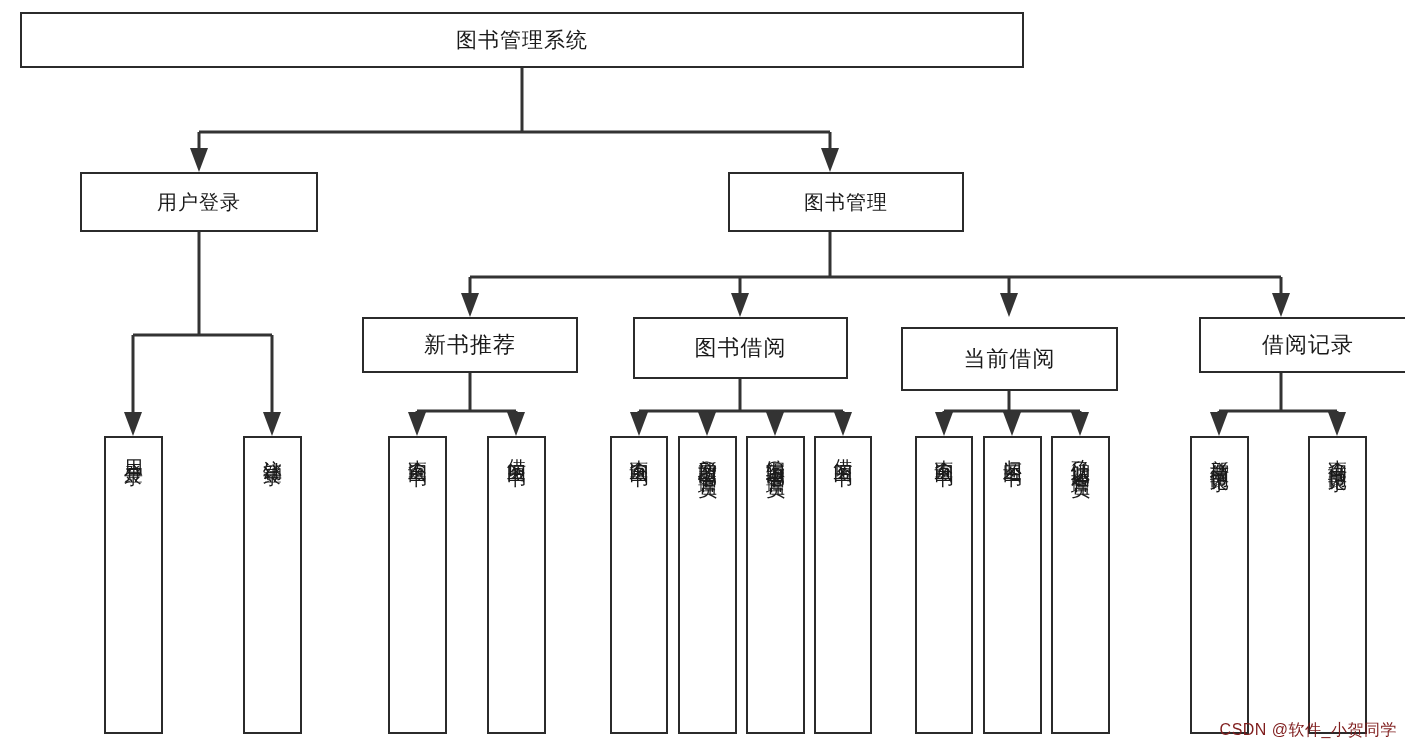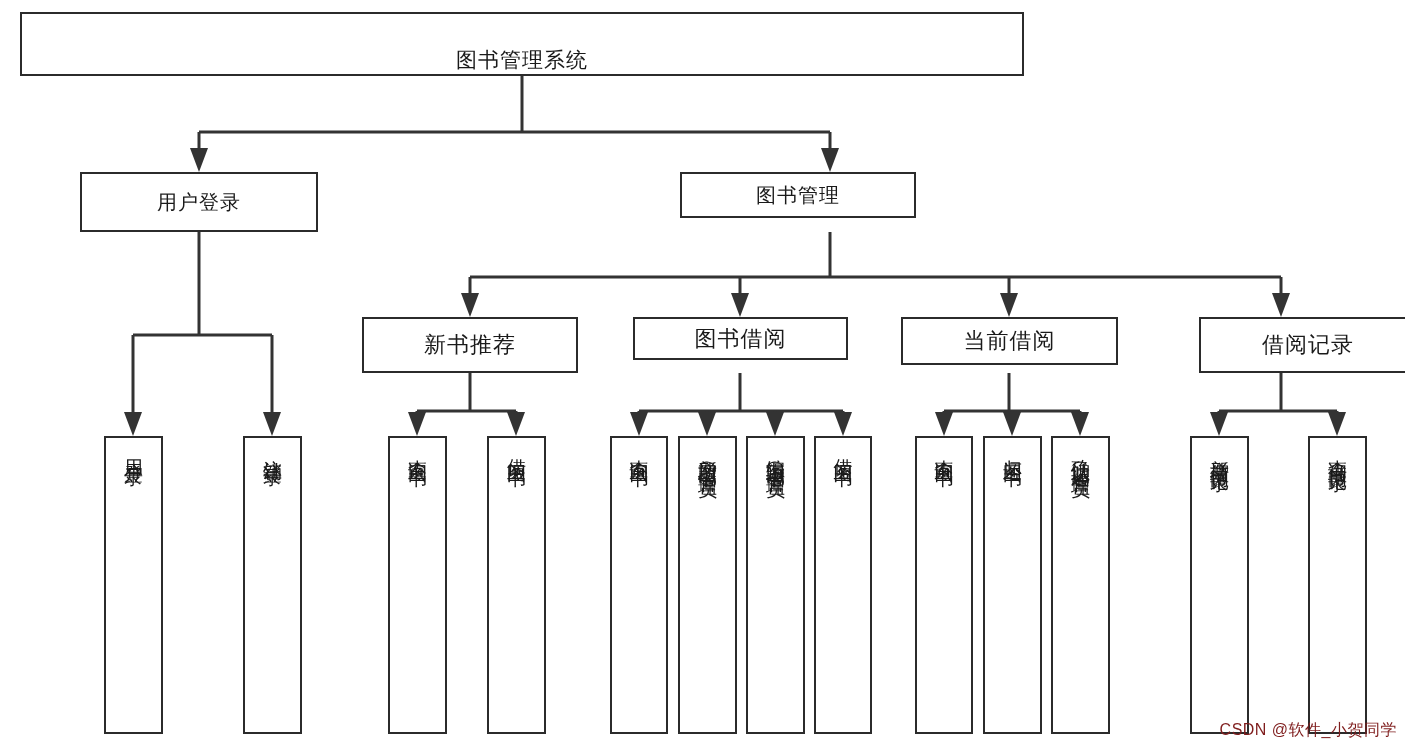--- a/index.html
+++ b/index.html
@@ -123,40 +123,40 @@
         <polygon points="766,412 784,412 775,436"></polygon>
         <polygon points="834,412 852,412 843,436"></polygon>
         <polygon points="935,412 953,412 944,436"></polygon>
         <polygon points="1003,412 1021,412 1012,436"></polygon>
         <polygon points="1071,412 1089,412 1080,436"></polygon>
         <polygon points="1210,412 1228,412 1219,436"></polygon>
         <polygon points="1328,412 1346,412 1337,436"></polygon>
       </g>
   </svg>
 
-  <div class="node-box level0" id="box-root" style="left: 20px; top: 12px; width: 1004px; height: 64px; align-items: flex-end;">
+  <div class="node-box level0" id="box-root" style="left: 20px; top: 12px; width: 1004px; height: 56px;">
     <span class="node-label">图书管理系统</span>
   </div>
 
   <div id="level1-layer">
       <div class="node-box level1" style="left: 80px; top: 172px; width: 238px; height: 60px;">
         <span class="node-label">用户登录</span>
       </div>
-      <div class="node-box level1" style="left: 680px; top: 172px; width: 236px; height: 46px;">
+      <div class="node-box level1" style="left: 728px; top: 172px; width: 236px; height: 60px;">
         <span class="node-label">图书管理</span>
       </div>
     </div>
   <div id="level2-layer">
       <div class="node-box level2" style="left: 362px; top: 317px; width: 216px; height: 56px;">
         <span class="node-label">新书推荐</span>
       </div>
-      <div class="node-box level2" style="left: 633px; top: 317px; width: 215px; height: 43px;">
+      <div class="node-box level2" style="left: 633px; top: 317px; width: 215px; height: 62px;">
         <span class="node-label">图书借阅</span>
       </div>
-      <div class="node-box level2" style="left: 901px; top: 317px; width: 217px; height: 48px;">
+      <div class="node-box level2" style="left: 901px; top: 327px; width: 217px; height: 64px;">
         <span class="node-label">当前借阅</span>
       </div>
       <div class="node-box level2" style="left: 1172px; top: 317px; width: 218px; height: 56px; margin-left: 27px;">
         <span class="node-label">借阅记录</span>
       </div>
     </div>
   <div id="leaf-layer">
       <div class="node-box leaf leaf" style="left: 104px; top: 436px; width: 59px; height: 298px;">
         <span class="node-label">用户登录</span>
       </div>

